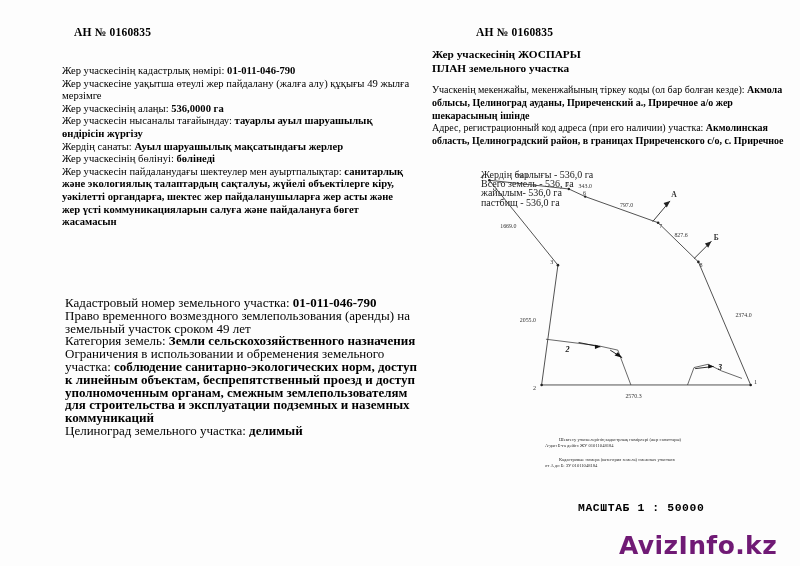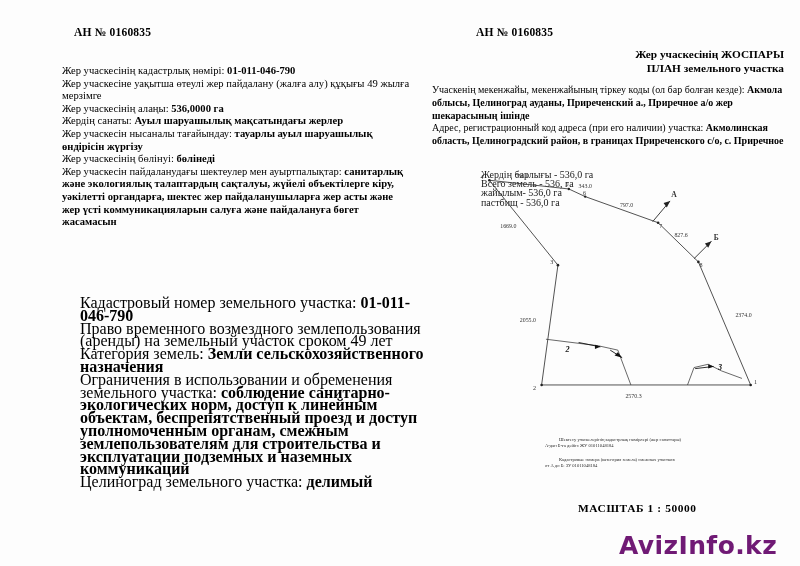--- a/index.html
+++ b/index.html
@@ -34,24 +34,24 @@
     margin-left: 12px;
     letter-spacing: .2px;
   }
   .block-kaz {
     margin-top: 27px;
     font-size: 10.6px;
     line-height: 12.6px;
   }
   .block-rus {
     position: absolute;
-    left: 80px;
+    left: 65px;
     top: 297px;
     width: 352px;
-    font-size: 16px;
+    font-size: 13px;
     line-height: 12.8px;
   }
   .lbl { font-weight: normal; }
   .val { font-weight: bold; }
   .line { display: block; }
 
   
   .col-right {
     position: absolute;
     left: 432px;
@@ -60,21 +60,21 @@
   }
   .doc-number-r {
     font-size: 11.5px;
     font-weight: bold;
     text-align: left;
     margin-left: 44px;
     letter-spacing: .2px;
   }
   .plan-title {
     margin-top: 10px;
-    text-align: right;
+    text-align: left;
     font-size: 11.3px;
     font-weight: bold;
     line-height: 13.5px;
   }
   .addr-block {
     margin-top: 9px;
     font-size: 10px;
     line-height: 12.8px;
   }
 
@@ -113,20 +113,21 @@
   .fn-head { display: block; padding-left: 14px; }
   .fn-sub { display: block; }
 
   .scale {
     position: absolute;
     left: 578px;
     top: 502px;
     font-size: 11.4px;
     font-weight: bold;
     letter-spacing: .6px;
+    font-family: Liberation Mono, monospace;
   }
 
   
   .watermark {
     position: absolute;
     left: 619px;
     top: 531px;
     font-family: "DejaVu Sans", sans-serif;
     font-size: 25px;
     font-weight: bold;
@@ -144,22 +145,22 @@
 
 <div class="page">
 
   <div class="col-left">
     <div class="doc-number">АН № 0160835</div>
 
     <div class="block-kaz">
       <span class="line"><span class="lbl">Жер учаскесінің кадастрлық нөмірі: </span><span class="val">01-011-046-790</span></span>
       <span class="line"><span class="lbl">Жер учаскесіне уақытша өтеулі жер пайдалану (жалға алу) құқығы 49 жылға мерзімге</span></span>
       <span class="line"><span class="lbl">Жер учаскесінің алаңы: </span><span class="val">536,0000 га</span></span>
+      <span class="line"><span class="lbl">Жер учаскесін нысаналы тағайындау: </span><span class="val">тауарлы ауыл шаруашылық өндірісін жүргізу</span></span>
       <span class="line"><span class="lbl">Жердің санаты: </span><span class="val">Ауыл шаруашылық мақсатындағы жерлер</span></span>
-      <span class="line"><span class="lbl">Жер учаскесін нысаналы тағайындау: </span><span class="val">тауарлы ауыл шаруашылық өндірісін жүргізу</span></span>
       <span class="line"><span class="lbl">Жер учаскесінің бөлінуі: </span><span class="val">бөлінеді</span></span>
       <span class="line"><span class="lbl">Жер учаскесін пайдаланудағы шектеулер мен ауыртпалықтар: </span><span class="val">санитарлық және экологиялық талаптардың сақталуы, жүйелі объектілерге кіру, уәкілетті органдарға, шектес жер пайдаланушыларға жер асты және жер үсті коммуникацияларын салуға және пайдалануға бөгет жасамасын</span></span>
     </div>
   </div>
 
   <div class="block-rus">
     <span class="line"><span class="lbl">Кадастровый номер земельного участка: </span><span class="val">01-011-046-790</span></span>
     <span class="line"><span class="lbl">Право временного возмездного землепользования (аренды) на земельный участок сроком 49 лет</span></span>
     <span class="line"><span class="lbl">Категория земель: </span><span class="val">Земли сельскохозяйственного назначения</span></span>
     <span class="line"><span class="lbl">Ограничения в использовании и обременения земельного участка: </span><span class="val">соблюдение санитарно-экологических норм, доступ к линейным объектам, беспрепятственный проезд и доступ уполномоченным органам, смежным землепользователям для строительства и эксплуатации подземных и наземных коммуникаций</span></span>

